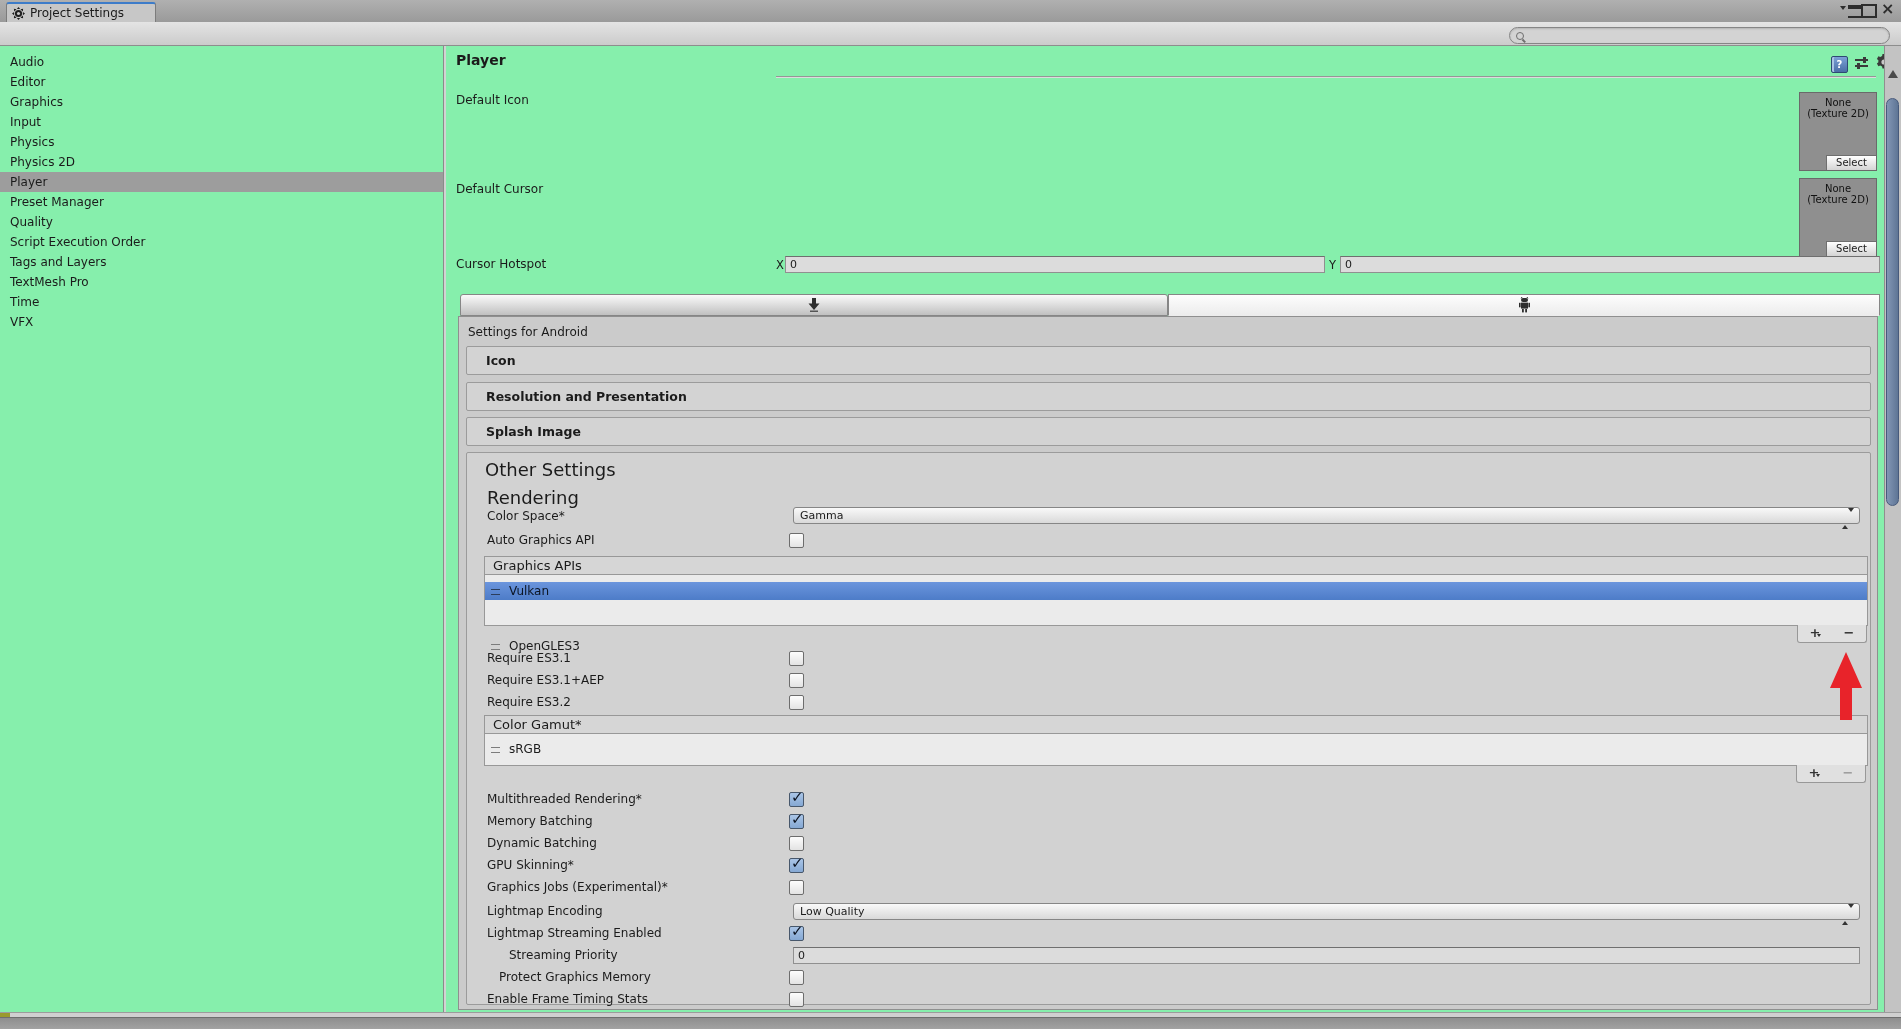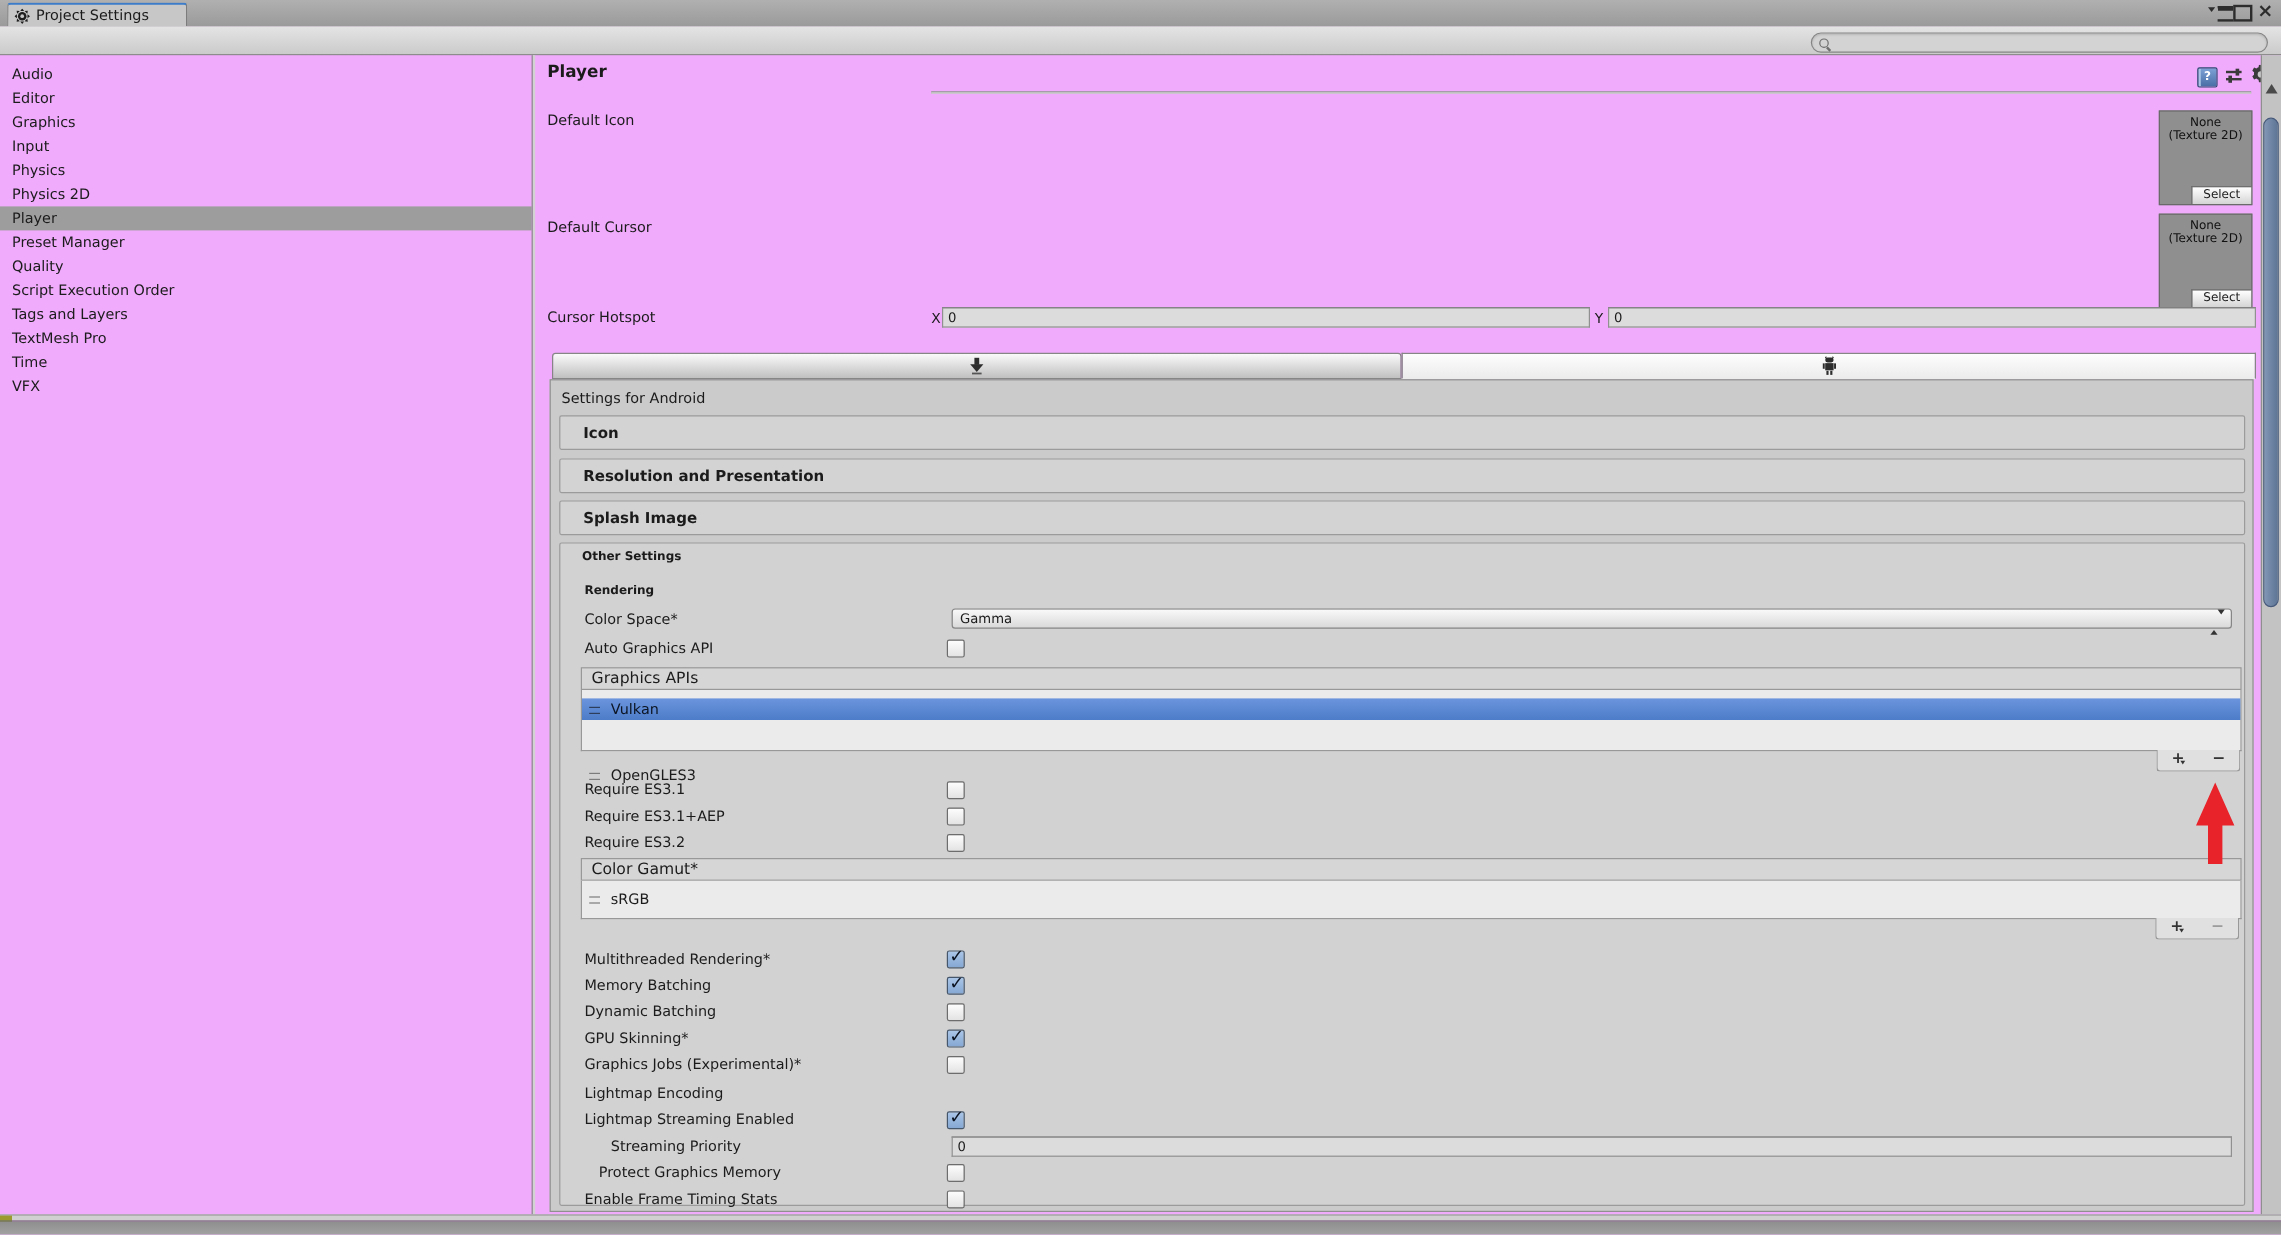--- a/index.html
+++ b/index.html
@@ -1,17 +1,17 @@
 <!DOCTYPE html>
 <html><head>
 <meta charset="utf-8">
 <style>
   html,body{margin:0;padding:0;}
   body{width:1901px;height:1029px;background:#c8c8c8;font-family:"DejaVu Sans",sans-serif;color:#1b1b1b;}
-  #root{position:relative;width:1901px;height:1029px;overflow:hidden;background:#f0abfc;}
+  #root{position:relative;width:1901px;height:1029px;overflow:hidden;background:#86efac;}
   .abs{position:absolute;}
   
   .titlebar{left:0;top:0;width:1901px;height:22px;background:linear-gradient(#b0b0b0,#9a9a9a);border-bottom:1px solid #8b8b8b;}
   .doc-tab{left:6px;top:2px;width:150px;height:20px;background:#c7c7c7;border:1px solid #7c7c7c;border-bottom:none;border-top:2px solid #3d7cc9;border-radius:3px 3px 0 0;display:flex;align-items:center;gap:5px;padding-left:5px;font-size:12px;box-sizing:border-box;}
   .winctl{top:4px;height:14px;display:flex;align-items:center;color:#2d2d2d;}
   .menu-lines{width:13px;height:9px;border-top:2px solid #2d2d2d;border-bottom:2px solid #2d2d2d;box-shadow:inset 0 4px 0 -2px #2d2d2d;}
   .menu-caret{width:0;height:0;border-left:3px solid transparent;border-right:3px solid transparent;border-top:4px solid #2d2d2d;margin-right:2px;margin-top:-6px;}
   .restore-box{width:12px;height:10px;border:2px solid #2d2d2d;}
   .close-x{font-size:16px;font-weight:bold;line-height:14px;}
   
@@ -39,21 +39,21 @@
   .tfield{position:absolute;height:17px;background:#dcdcdc;border:1px solid #909090;border-top-color:#6f6f6f;box-sizing:border-box;font-size:11px;padding:0 4px;font-family:"DejaVu Sans",sans-serif;color:#1b1b1b;outline:none;}
   
   .ptab{top:294px;height:22px;border:1px solid #868686;box-sizing:border-box;display:flex;align-items:center;justify-content:center;}
   .ptab.inactive{background:linear-gradient(#fafafa,#c0c0c0);border-radius:3px 3px 0 0;}
   .ptab.active{background:linear-gradient(#fdfdfd,#ececec);border-bottom-color:#ececec;}
   
   .groupbox{left:458px;top:316px;width:1420px;height:694px;border:1px solid #8f8f8f;background:#cbcbcb;box-sizing:border-box;}
   .grouptitle{left:468px;top:325px;font-size:12px;}
   .secbox{left:466px;width:1405px;height:29px;background:#d3d3d3;border:1px solid #9b9b9b;border-radius:2px;box-sizing:border-box;font-weight:bold;font-size:12.5px;line-height:27px;padding-left:19px;}
   .bigbox{left:466px;top:452px;width:1405px;height:553px;background:#d2d2d2;border:1px solid #9b9b9b;border-radius:2px;box-sizing:border-box;}
-  .subhead{font-weight:bold;font-size:10px;}
+  .subhead{font-weight:normal;font-size:18px;}
   
   .dropdown{position:absolute;height:17px;background:linear-gradient(#f9f9f9,#d9d9d9);border:1px solid #868686;border-radius:3px;box-sizing:border-box;font-size:11px;line-height:15px;padding:0 16px 0 6px;}
   .stepper{position:absolute;right:5px;top:3px;}
   .stepper .up{width:0;height:0;border-left:3px solid transparent;border-right:3px solid transparent;border-bottom:4px solid #333;margin-bottom:1px;}
   .stepper .dn{width:0;height:0;border-left:3px solid transparent;border-right:3px solid transparent;border-top:4px solid #333;}
   .checkbox{position:absolute;width:13px;height:13px;border:1px solid #6d6d6d;border-radius:2px;background:linear-gradient(#fdfdfd,#e3e3e3);box-sizing:content-box;}
   .checkbox.checked{background:linear-gradient(#aac5e7,#85a8d3);border-color:#47576b;}
   .checkbox.checked::after{content:"✓";position:absolute;left:1px;top:-5px;font-size:15px;font-weight:bold;color:#0c1320;}
   .listhead{position:absolute;left:484px;width:1384px;height:19px;background:#d6d6d6;border:1px solid #989898;box-sizing:border-box;font-size:13px;line-height:17px;padding-left:8px;}
   .listbody{position:absolute;left:484px;width:1384px;background:#ebebeb;border:1px solid #989898;border-top:none;box-sizing:border-box;}
@@ -234,20 +234,24 @@
   <div class="abs flabel" style="left:487px;top:814px;">Memory Batching</div>
   <div class="checkbox checked" style="left:789px;top:814px;"></div>
   <div class="abs flabel" style="left:487px;top:836px;">Dynamic Batching</div>
   <div class="checkbox" style="left:789px;top:836px;"></div>
   <div class="abs flabel" style="left:487px;top:858px;">GPU Skinning*</div>
   <div class="checkbox checked" style="left:789px;top:858px;"></div>
   <div class="abs flabel" style="left:487px;top:880px;text-align:center;">Graphics Jobs (Experimental)*</div>
   <div class="checkbox" style="left:789px;top:880px;"></div>
 
   <div class="abs flabel" style="left:487px;top:904px;">Lightmap Encoding</div>
+  <div class="dropdown" style="left:793px;top:903px;width:1067px;">
+    <span>Low Quality</span>
+    <span class="stepper"><span class="up"></span><span class="dn"></span></span>
+  </div>
 
   <div class="abs flabel" style="left:487px;top:926px;">Lightmap Streaming Enabled</div>
   <div class="checkbox checked" style="left:789px;top:926px;"></div>
   <div class="abs flabel" style="left:509px;top:948px;">Streaming Priority</div>
   <input class="tfield" style="left: 793px; top: 947px; width: 1067px;" value="0">
 
   <div class="abs flabel" style="left:487px;top:970px;margin-left:12px;">Protect Graphics Memory</div>
   <div class="checkbox" style="left:789px;top:970px;"></div>
   <div class="abs flabel" style="left:487px;top:992px;">Enable Frame Timing Stats</div>
   <div class="checkbox" style="left:789px;top:992px;"></div>

